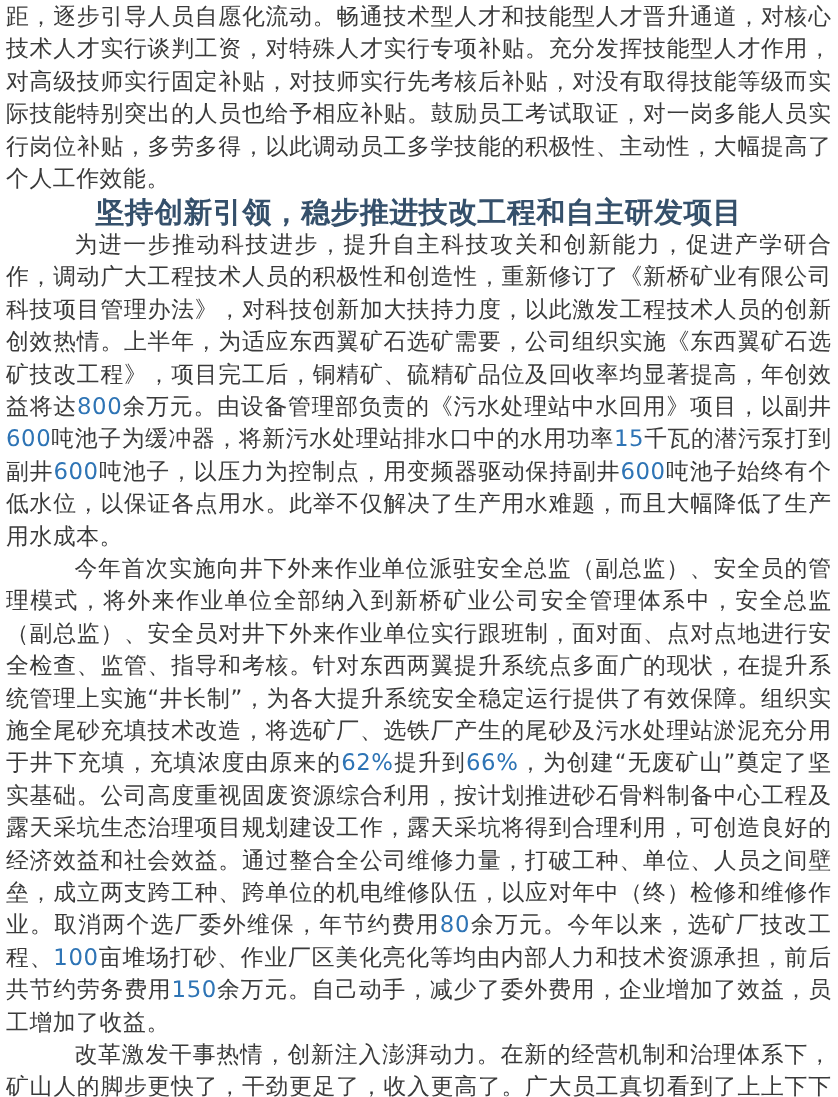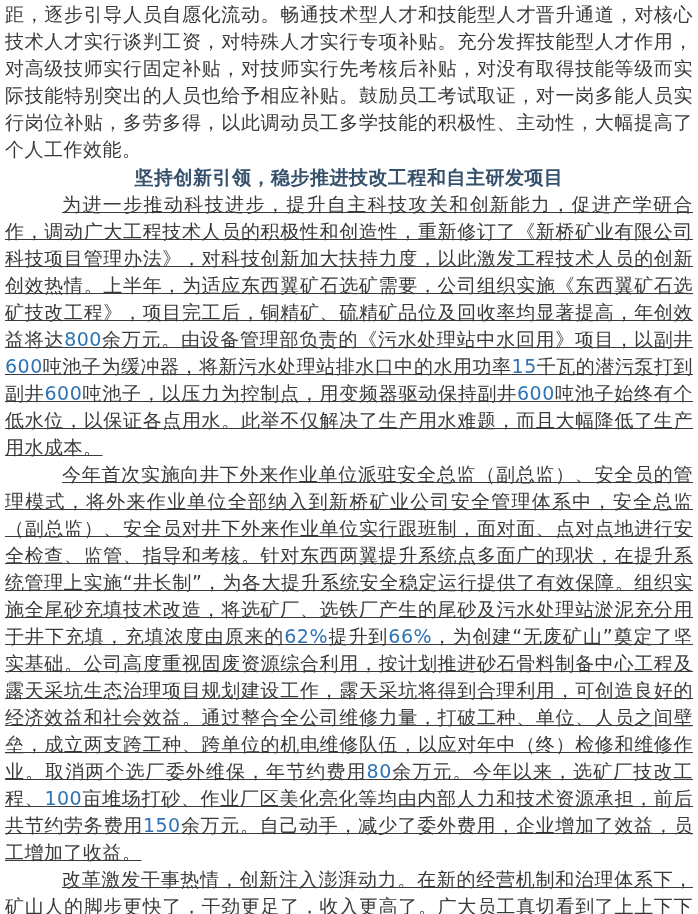--- a/index.html
+++ b/index.html
@@ -21,26 +21,26 @@
     padding: 1px 5px 0 5px;
     font-family: "DejaVu Sans", sans-serif;
     font-size: 19px;
     line-height: 27px;
     color: var(--body-color);
     text-align: justify;
     text-justify: inter-ideograph;
     letter-spacing: 0.5px;
   }
   .para { margin: 0; }
-  .para.indent { text-indent: 3em; text-decoration: underline; }
+  .para.indent { text-indent: 3em; }
   .heading {
     margin: 0;
     text-align: center;
     font-weight: bold;
-    font-size: 19px;
+    font-size: 24px;
     line-height: 28px;
     color: var(--heading-color);
     text-indent: 0;
   }
   .plain { color: var(--body-color); }
   .num { color: var(--num-color); }
 </style>
 </head>
 <body>
 

